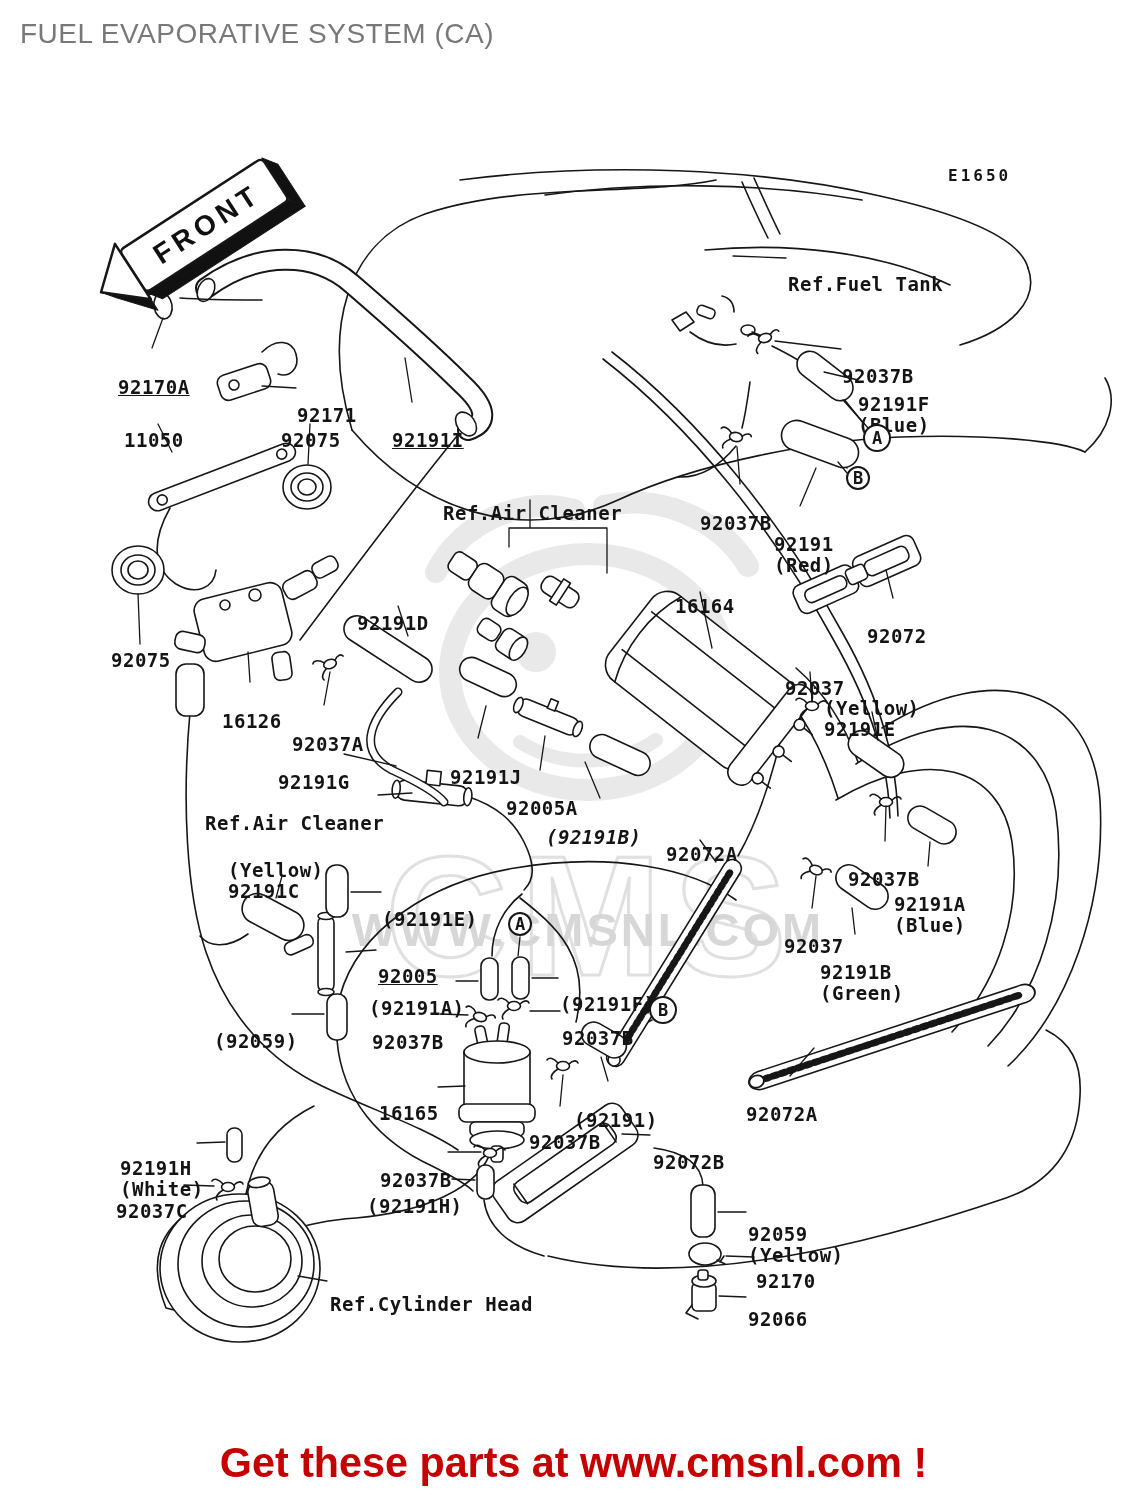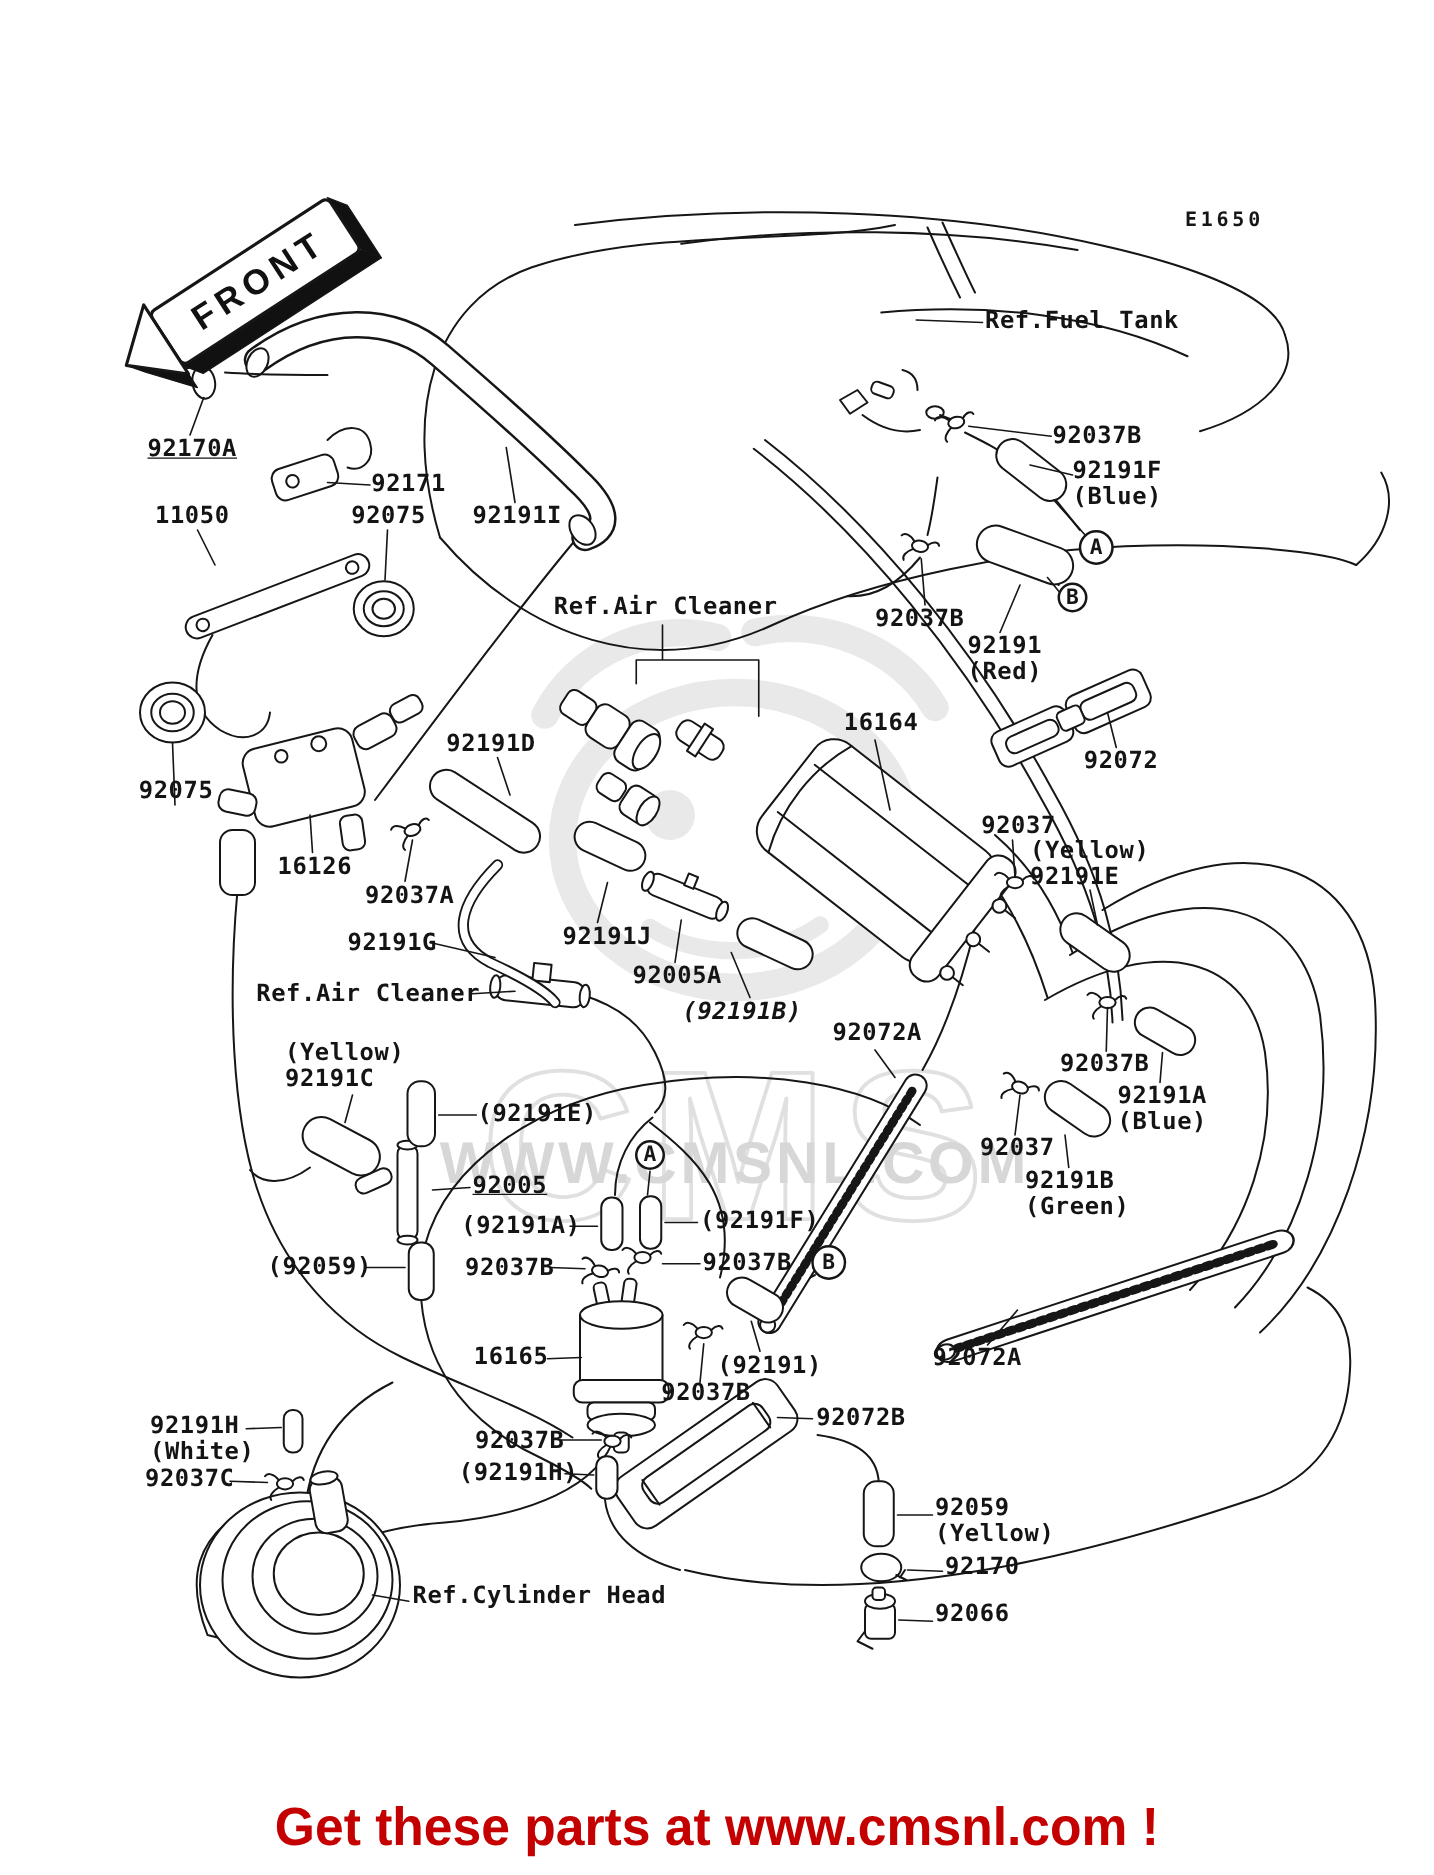--- a/index.html
+++ b/index.html
@@ -4,32 +4,33 @@
 <style>
   html,body{margin:0;padding:0;background:#fff;}
   #stage{position:relative;width:1147px;height:1500px;background:#fff;overflow:hidden;
          font-family:"DejaVu Sans Mono",monospace;}
   #title{position:absolute;left:20px;top:18px;font-family:"Liberation Sans",sans-serif;
          font-size:28px;color:#787878;letter-spacing:0.5px;}
   #ecode{position:absolute;left:948px;top:166px;font:700 16px "DejaVu Sans Mono",monospace;
          letter-spacing:3px;color:#161616;}
   #artsvg{position:absolute;left:0;top:0;}
   .plabel{position:absolute;font:700 19px "DejaVu Sans Mono",monospace;letter-spacing:0.5px;
-          line-height:21px;white-space:pre-line;color:#141414;}
+          line-height:21px;white-space:pre-line;color:#141414;margin-top:28px;}
   .badge{position:absolute;background:#fff;border:2.5px solid #161616;border-radius:50%;
          font:700 17px "DejaVu Sans Mono",monospace;display:flex;align-items:center;
          justify-content:center;color:#161616;box-sizing:border-box;}
   #footer{position:absolute;left:0;top:1438px;width:1147px;text-align:center;
           font-family:"Liberation Sans",sans-serif;font-weight:700;font-size:43px;
           color:#c40000;transform:scaleX(0.96);}
 </style>
 </head>
 <body>
 
 <div id="stage">
+  <div id="title">FUEL EVAPORATIVE SYSTEM (CA)</div>
   <div id="ecode">E1650</div>
 
   <svg id="artsvg" width="1147" height="1400" viewBox="0 0 1147 1400" stroke-linecap="round" stroke-linejoin="round">
 
     <g>
       <g stroke="#e9e9e9" fill="none" stroke-width="22">
         <path d="M 436,572 C 462,522 520,496 574,510"></path>
         <path d="M 748,566 C 718,516 656,494 604,506"></path>
         <ellipse cx="588" cy="672" rx="138" ry="118"></ellipse>
         <path d="M 520,742 C 560,768 620,766 656,740" stroke-width="14"></path>
@@ -312,21 +313,21 @@
 
   <div id="labels-layer">
       <div class="plabel" style="left: 788px; top: 246px;">Ref.Fuel Tank</div>
       <div class="plabel" style="left: 842px; top: 338px;">92037B</div>
       <div class="plabel" style="left: 858px; top: 366px;">92191F
 (Blue)</div>
       <div class="plabel" style="left: 118px; top: 349px; text-decoration: underline;">92170A</div>
       <div class="plabel" style="left: 297px; top: 377px;">92171</div>
       <div class="plabel" style="left: 124px; top: 402px;">11050</div>
       <div class="plabel" style="left: 281px; top: 402px;">92075</div>
-      <div class="plabel" style="left: 378px; top: 402px;">92191I</div>
+      <div class="plabel" style="left: 392px; top: 402px; text-decoration: underline;">92191I</div>
       <div class="plabel" style="left: 700px; top: 485px;">92037B</div>
       <div class="plabel" style="left: 774px; top: 506px;">92191
 (Red)</div>
       <div class="plabel" style="left: 443px; top: 475px;">Ref.Air Cleaner</div>
       <div class="plabel" style="left: 675px; top: 568px;">16164</div>
       <div class="plabel" style="left: 867px; top: 598px;">92072</div>
       <div class="plabel" style="left: 357px; top: 585px;">92191D</div>
       <div class="plabel" style="left: 111px; top: 622px;">92075</div>
       <div class="plabel" style="left: 222px; top: 683px;">16126</div>
       <div class="plabel" style="left: 292px; top: 706px;">92037A</div>

